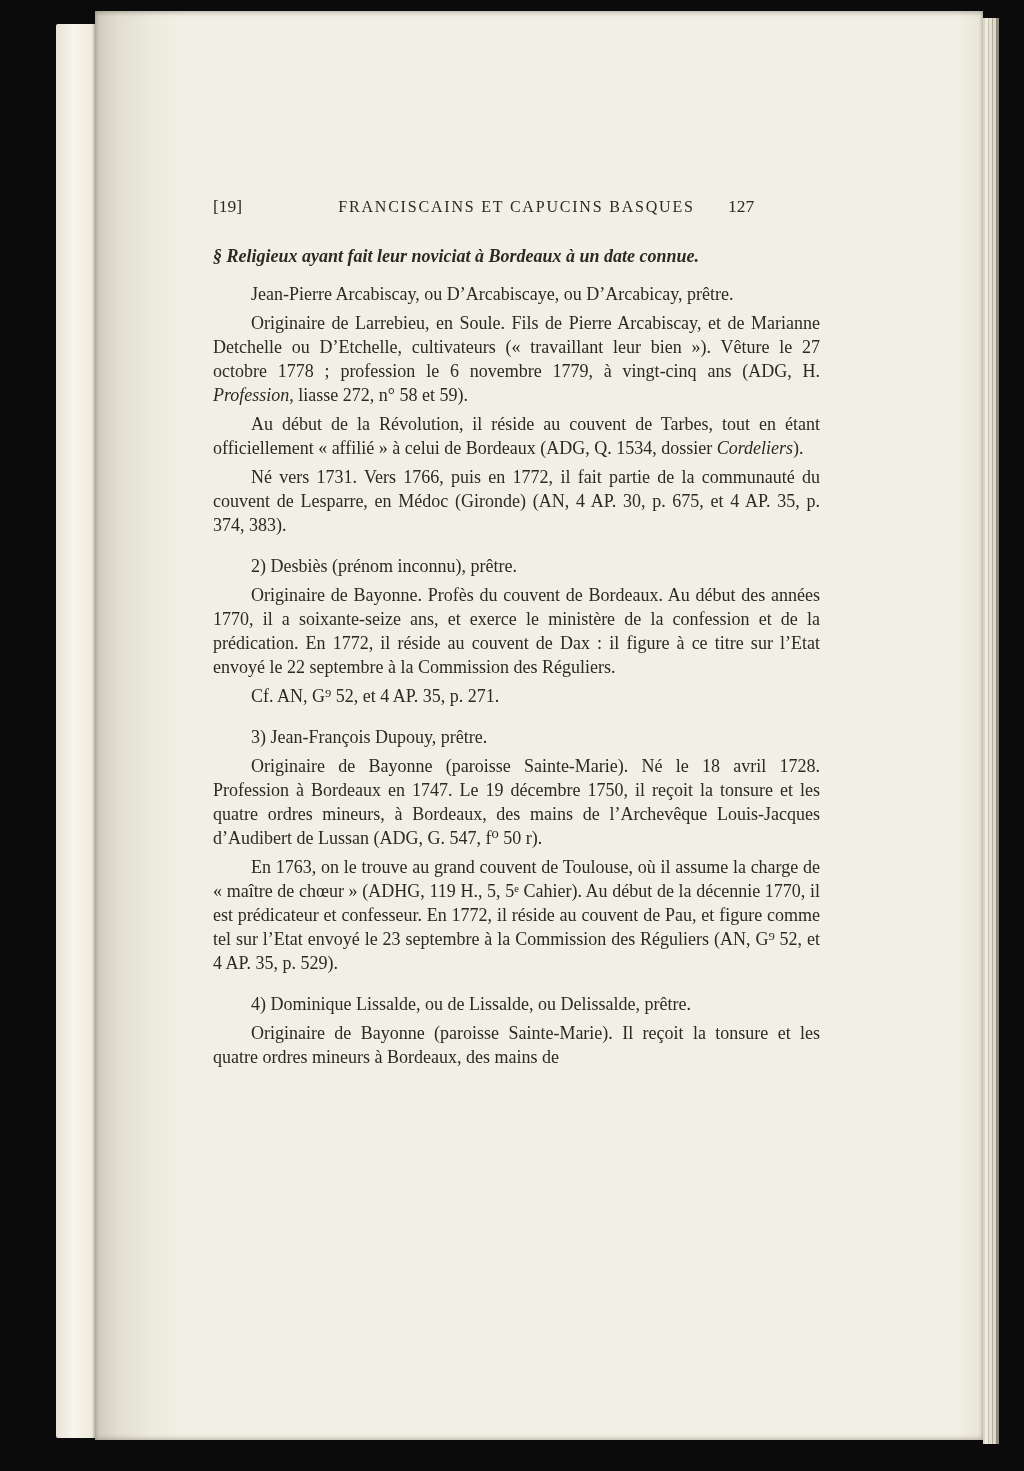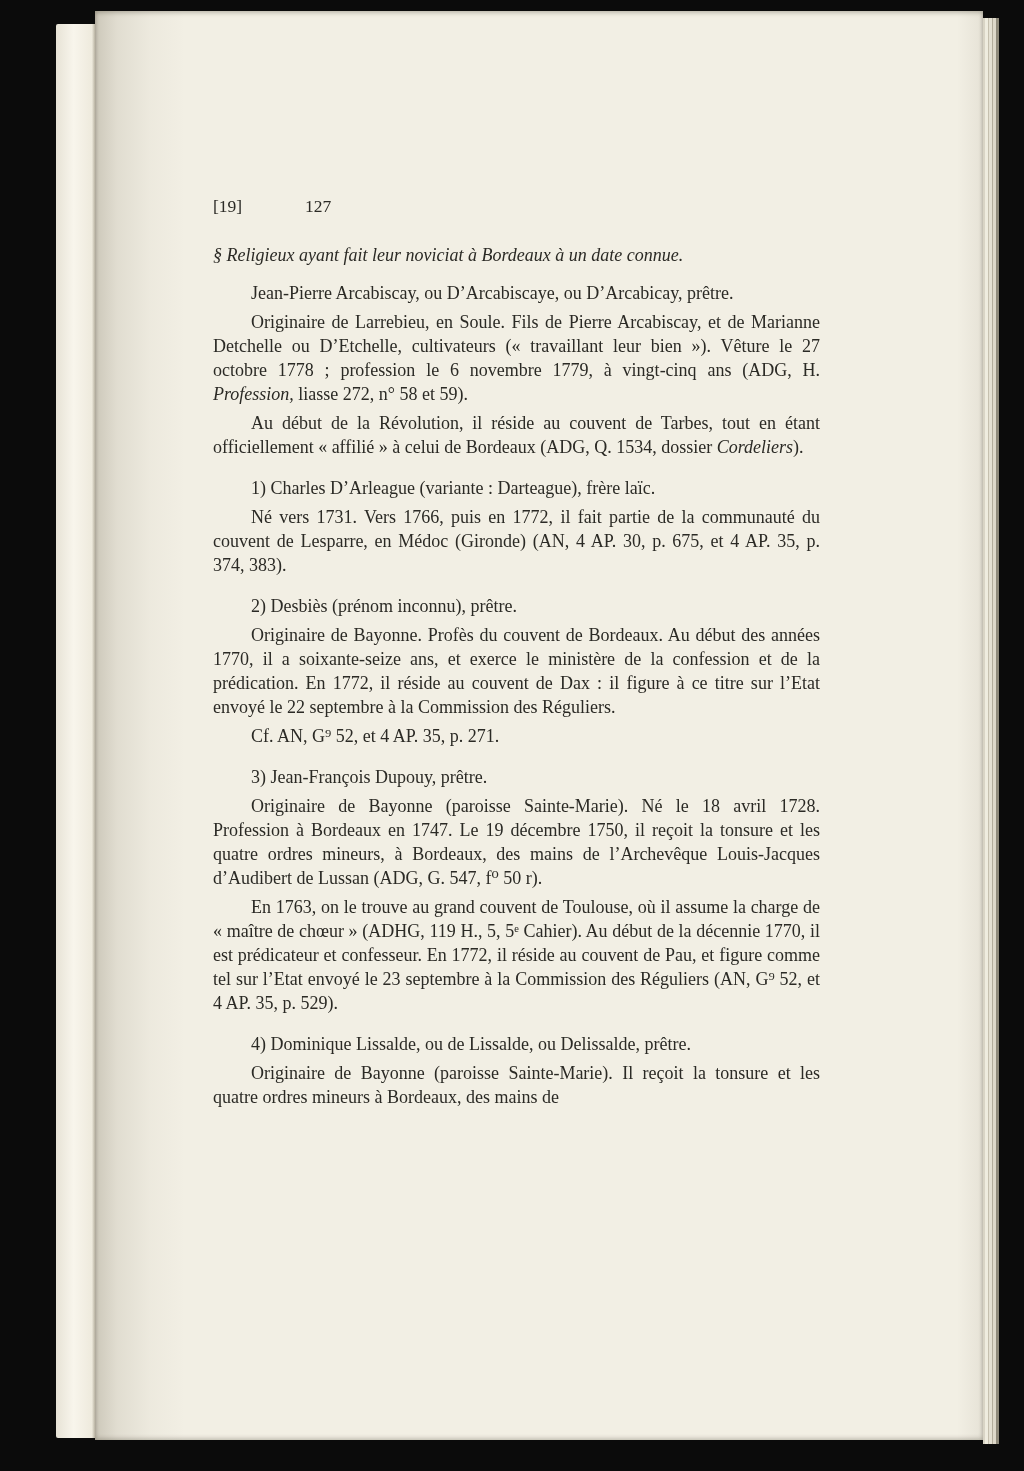--- a/index.html
+++ b/index.html
@@ -75,44 +75,45 @@
   #content p {
     margin: 5px 0;
     text-align: justify;
     text-indent: 38px;
   }
   #content p.heading {
     font-style: italic;
     text-indent: 0;
     text-align: left;
     margin: 25px 0 14px 0;
+    font-weight: bold;
   }
   #content p.entry { margin-top: 17px; }
   .it { font-style: italic; }
 </style>
 </head>
 <body>
 
 <div class="scan">
   <div class="left-page-edge"></div>
 
   <div class="page-main">
     <div class="text-block">
 
       <div class="header">
         <span class="h-left">[19]</span>
+        <span class="h-center">FRANCISCAINS ET CAPUCINS BASQUES</span>
         <span class="h-right">127</span>
       </div>
 
       <div id="content">
           <p class="heading"><span class="it">§ Religieux ayant fait leur noviciat à Bordeaux à un date connue.</span></p>
           <p class="para"><span>Jean-Pierre Arcabiscay, ou D’Arcabiscaye, ou D’Arcabicay, prêtre.</span></p>
           <p class="para"><span>Originaire de Larrebieu, en Soule. Fils de Pierre Arcabiscay, et de Marianne Detchelle ou D’Etchelle, cultivateurs (« travaillant leur bien »). Vêture le 27 octobre 1778 ; profession le 6 novembre 1779, à vingt-cinq ans (ADG, H. </span><span class="it">Profession,</span><span> liasse 272, n° 58 et 59).</span></p>
           <p class="para"><span>Au début de la Révolution, il réside au couvent de Tarbes, tout en étant officiellement « affilié » à celui de Bordeaux (ADG, Q. 1534, dossier </span><span class="it">Cordeliers</span><span>).</span></p>
-          <p class="entry"><span>1) Charles D’Arleague (variante : Darteague), frère laïc.</span></p>
           <p class="para"><span>Né vers 1731. Vers 1766, puis en 1772, il fait partie de la communauté du couvent de Lesparre, en Médoc (Gironde) (AN, 4 AP. 30, p. 675, et 4 AP. 35, p. 374, 383).</span></p>
           <p class="entry"><span>2) Desbiès (prénom inconnu), prêtre.</span></p>
           <p class="para"><span>Originaire de Bayonne. Profès du couvent de Bordeaux. Au début des années 1770, il a soixante-seize ans, et exerce le ministère de la confession et de la prédication. En 1772, il réside au couvent de Dax : il figure à ce titre sur l’Etat envoyé le 22 septembre à la Commission des Réguliers.</span></p>
           <p class="para"><span>Cf. AN, G⁹ 52, et 4 AP. 35, p. 271.</span></p>
           <p class="entry"><span>3) Jean-François Dupouy, prêtre.</span></p>
           <p class="para"><span>Originaire de Bayonne (paroisse Sainte-Marie). Né le 18 avril 1728. Profession à Bordeaux en 1747. Le 19 décembre 1750, il reçoit la tonsure et les quatre ordres mineurs, à Bordeaux, des mains de l’Archevêque Louis-Jacques d’Audibert de Lussan (ADG, G. 547, f⁰ 50 r).</span></p>
           <p class="para"><span>En 1763, on le trouve au grand couvent de Toulouse, où il assume la charge de « maître de chœur » (ADHG, 119 H., 5, 5ᵉ Cahier). Au début de la décennie 1770, il est prédicateur et confesseur. En 1772, il réside au couvent de Pau, et figure comme tel sur l’Etat envoyé le 23 septembre à la Commission des Réguliers (AN, G⁹ 52, et 4 AP. 35, p. 529).</span></p>
           <p class="entry"><span>4) Dominique Lissalde, ou de Lissalde, ou Delissalde, prêtre.</span></p>
           <p class="para"><span>Originaire de Bayonne (paroisse Sainte-Marie). Il reçoit la tonsure et les quatre ordres mineurs à Bordeaux, des mains de</span></p>
         </div>

